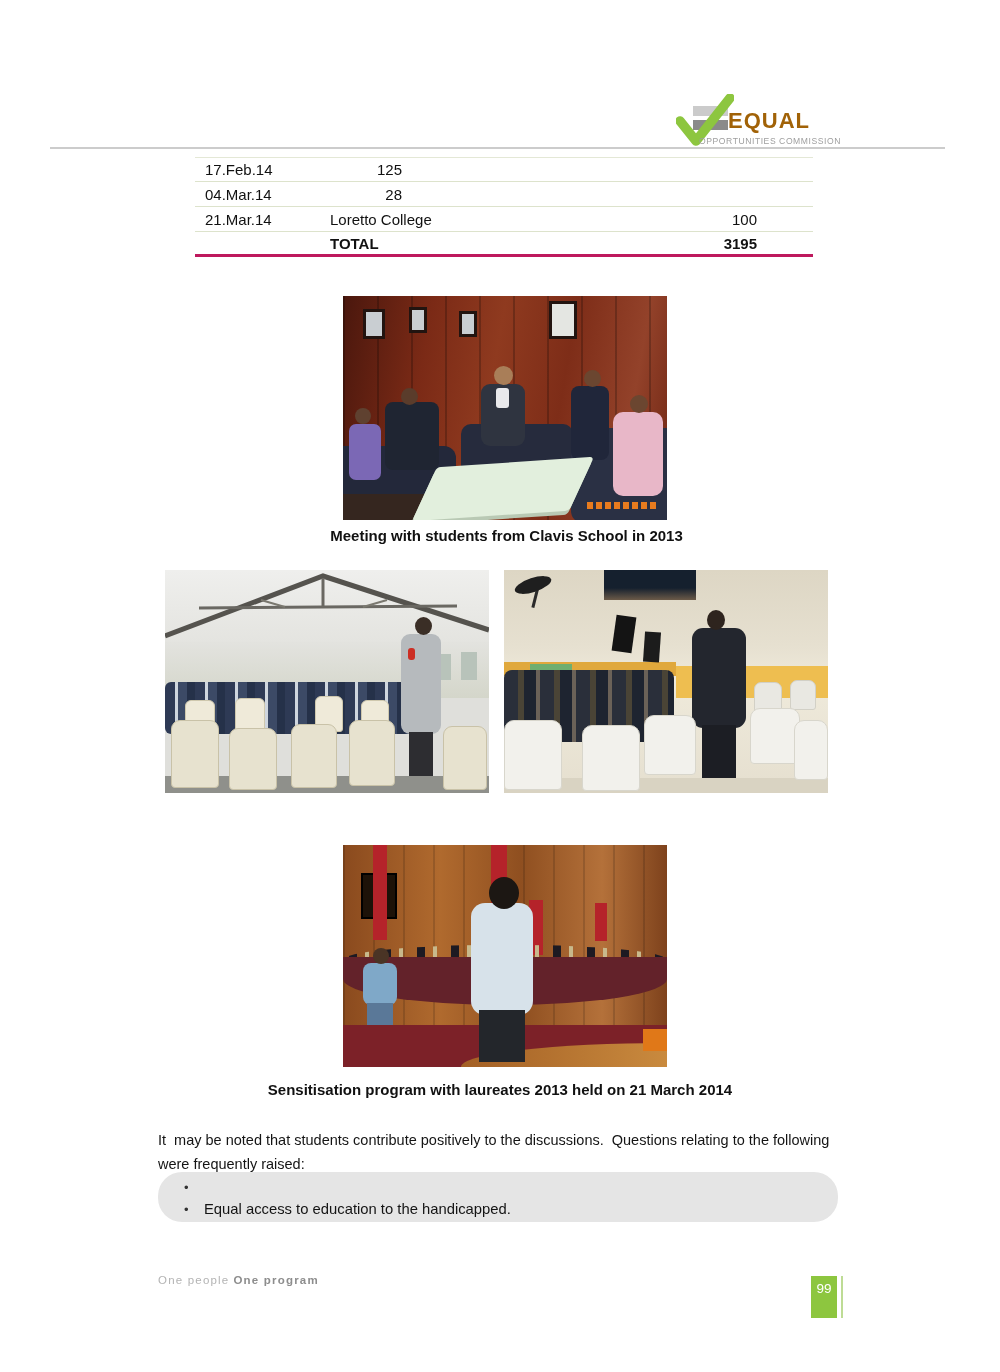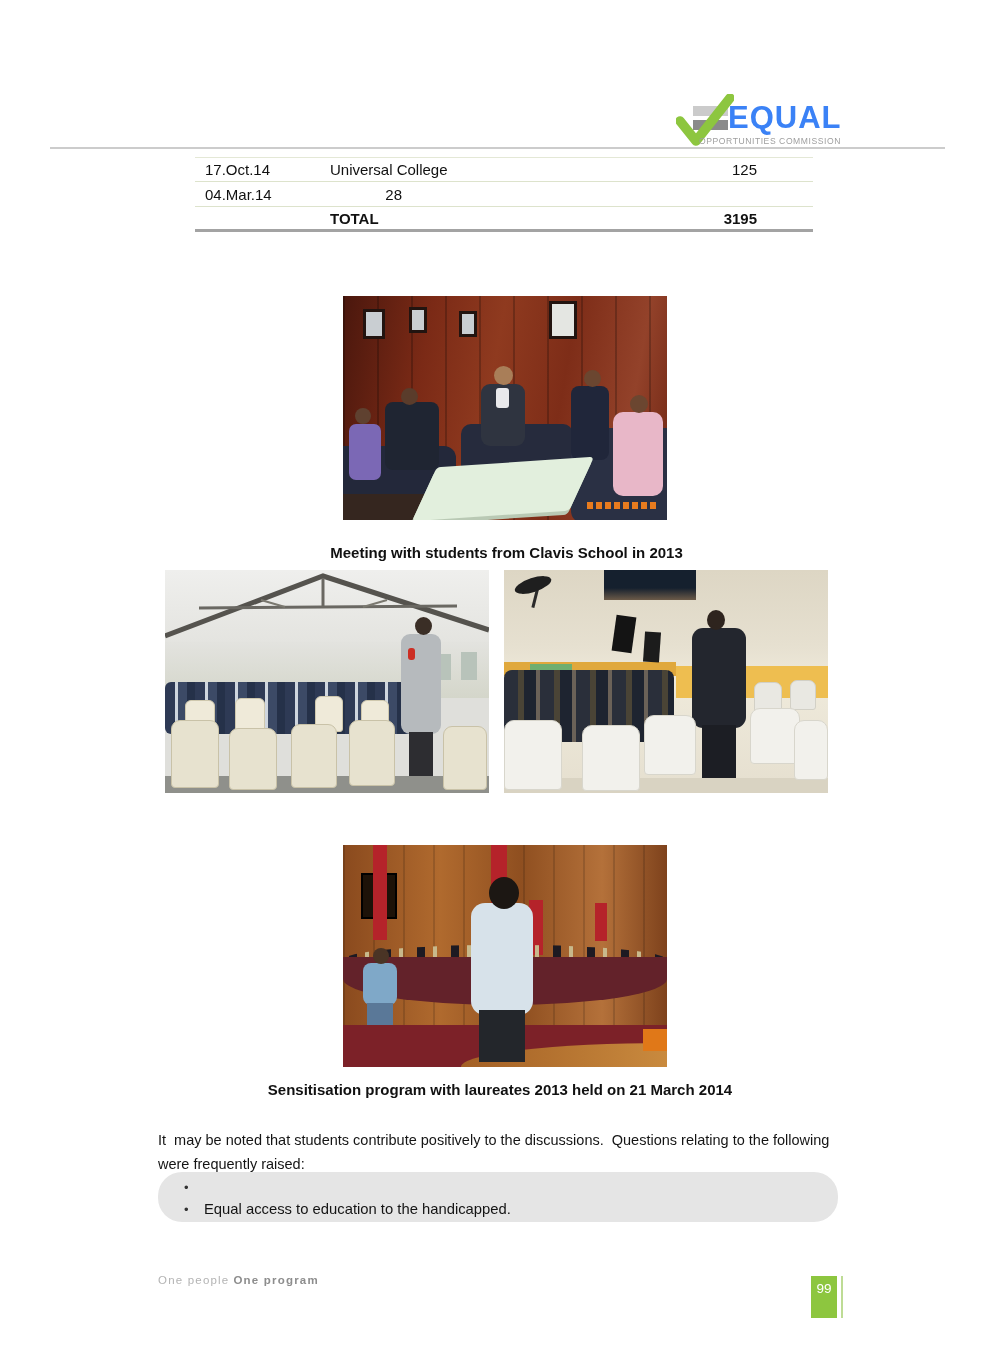--- a/index.html
+++ b/index.html
@@ -5,40 +5,40 @@
   * { box-sizing: border-box; }
   html,body { margin:0; padding:0; background:#ffffff; }
   .page {
     position:relative; width:1000px; height:1372px; background:#ffffff;
     font-family:"Liberation Sans", sans-serif; color:#111; overflow:hidden;
   }
 
   
   .logo { position:absolute; left:676px; top:92px; width:172px; height:58px; }
   .logo-icon { position:absolute; left:0; top:2px; }
-  .logo-title { position:absolute; left:52px; top:8px; font-size:31px; font-weight:bold;
-                letter-spacing:1px; color:#3b82f6; }
+  .logo-title { position:absolute; left:52px; top:16px; font-size:22px; font-weight:bold;
+                letter-spacing:1px; color:#a16207; }
   .logo-sub { position:absolute; left:23px; top:44px; font-size:8.6px; letter-spacing:0.55px;
               color:#9e9e9e; white-space:nowrap; }
   .header-rule { position:absolute; left:50px; top:147px; width:895px; height:2px; background:#cccccc; }
 
   
   .data-table { position:absolute; left:195px; top:157px; width:618px; font-size:15px; }
   .t-row { display:flex; align-items:center; height:25px; border-bottom:1px solid #dde3cc; }
   .t-row.first { border-top:1px solid #e4e8d6; }
-  .t-row.total { border-bottom:3px solid #a3a3a3; }
+  .t-row.total { border-bottom:3px solid #be185d; }
   .t-row.total .t-name, .t-row.total .t-value { font-weight:bold; }
   .t-date { width:135px; padding-left:10px; }
   .t-name { flex:1; }
   .t-value { width:72px; text-align:right; margin-right:56px; }
 
   
   .caption { position:absolute; left:0; width:1000px; text-align:center;
              font-weight:bold; font-size:15px; color:#111; }
-  .cap1 { top:544px;padding-left:13px; } .cap2 { top:802px; } .cap3 { top:1081px; }
+  .cap1 { top:527px;padding-left:13px; } .cap2 { top:802px; } .cap3 { top:1081px; }
   .para { position:absolute; left:158px; top:1128px; width:692px; font-size:14.5px;
           line-height:24px; color:#141414; white-space:pre-wrap; }
   .bullet-box { position:absolute; left:158px; top:1172px; width:680px; height:50px;
                 background:#e5e5e5; border-radius:24px; padding-top:4px; }
   .bullet-line { display:flex; align-items:center; height:22px; padding-left:26px;
                  font-size:14.8px; color:#141414; }
   .bullet-dot { width:20px; font-size:13px; color:#333; }
 
   
   .footer-left { position:absolute; left:158px; top:1274px; font-size:11.5px;
@@ -178,27 +178,31 @@
       <rect x="17" y="26" width="35" height="10" fill="#8a8a8a"></rect>
       <path d="M4 27 L20 47 L54 4" stroke="#8dc63f" stroke-width="9.5" fill="none" stroke-linecap="round" stroke-linejoin="round"></path>
     </svg>
     <div class="logo-title">EQUAL</div>
     <div class="logo-sub">OPPORTUNITIES COMMISSION</div>
   </div>
   <div class="header-rule"></div>
 
   <div class="data-table">
     <div class="t-row first">
-      <div class="t-date">17.Oct.14</div>
-      <div class="t-name">Universal College</div>
+      <div class="t-date">17.Feb.14</div>
       <div class="t-value">125</div>
     </div>
     <div class="t-row">
       <div class="t-date">04.Mar.14</div>
       <div class="t-value">28</div>
+    </div>
+    <div class="t-row">
+      <div class="t-date">21.Mar.14</div>
+      <div class="t-name">Loretto College</div>
+      <div class="t-value">100</div>
     </div>
     <div class="t-row total">
       <div class="t-date"></div>
       <div class="t-name">TOTAL</div>
       <div class="t-value">3195</div>
     </div>
   </div>
 
   <div class="photo p1">
     <div class="p1-frame f1"></div>

